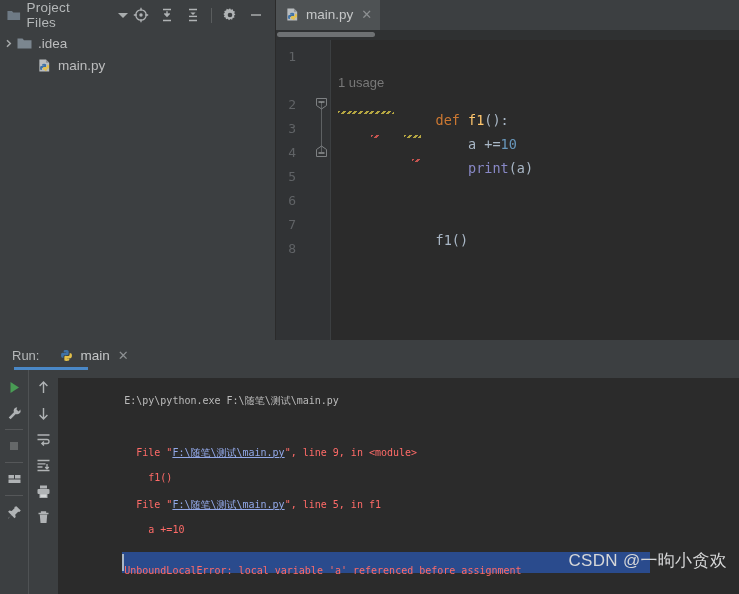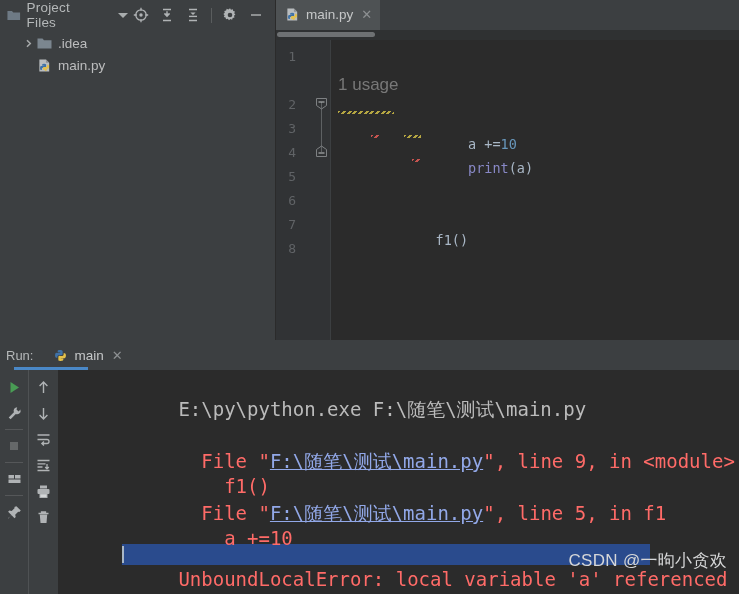--- a/index.html
+++ b/index.html
@@ -67,43 +67,43 @@
   #code {
     flex:1; position:relative; background:#2b2b2b; border-left:1px solid #3c3f41;
     font-family:"DejaVu Sans Mono", monospace; font-size:13.5px;
   }
   .cl { position:absolute; left:7px; white-space:pre; }
   .kw { color:#cc7832; }
   .num { color:#6897bb; }
   .fn { color:#ffc66d; }
   .bi { color:#8888c6; }
   .plain { color:#a9b7c6; }
-  .hint { color:#787878; font-family:"Liberation Sans", sans-serif; font-size:17px; font-style:normal; }
+  .hint { color:#787878; font-family:"Liberation Sans", sans-serif; font-size:13px; font-style:normal; }
   .sq { position:absolute; height:3px; }
 
   
   #run-panel { position:absolute; left:0; top:340px; width:739px; height:254px; background:#3c3f41; }
   #run-tabbar { height:30px; display:flex; align-items:center; position:relative; }
-  #run-label { color:#b5b8b9; font-size:13px; margin-left:6px; }
+  #run-label { color:#b5b8b9; font-size:13px; margin-left:12px; }
   #run-tab {
     margin-left:14px; height:30px; display:flex; align-items:center; gap:6px;
     padding:0 6px; position:relative;
   }
   #run-tab .rtname { color:#c5c7c8; font-size:13.5px; }
   #run-tab-underline { position:absolute; left:14px; bottom:0; width:74px; height:3px; background:#4a88c7; }
 
   #run-body { position:absolute; left:0; top:30px; width:739px; height:224px; display:flex; }
   #run-side-a { width:28px; background:#3c3f41; padding-top:4px; display:flex; flex-direction:column; align-items:center; }
   #run-side-b { width:30px; background:#3c3f41; padding-top:4px; display:flex; flex-direction:column; align-items:center; border-left:1px solid #4f5254; }
   .sbtn { width:26px; height:26px; display:flex; align-items:center; justify-content:center; }
   .hsep { width:18px; height:1px; background:#555759; margin:3px 0; }
 
   #console {
     flex:1; background:#2b2b2b; position:relative; overflow:hidden;
-    font-family:"DejaVu Sans Mono", monospace; font-size:19px;
+    font-family:"DejaVu Sans Mono", monospace; font-size:10px;margin-top:8px;
   }
   .coline { position:absolute; left:6px; white-space:pre; }
   .c-white { color:#bbbbbb; }
   .c-err { color:#ff6b68; }
   .c-link { color:#92a8e8; text-decoration:underline; }
   #sel-hl { position:absolute; left:64px; height:21px; background:#2a4b8d; }
   #sel-caret { position:absolute; width:2px; height:17px; background:#a9b7c6; }
 
   #watermark {
     position:absolute; right:12px; bottom:22px;
@@ -161,21 +161,21 @@
             <svg width="16" height="16" viewBox="0 0 16 16">
               <path d="M3 8h10" stroke="#b0b3b5" stroke-width="1.4"></path>
             </svg>
           </div>
         </div>
       </div>
 
       <div id="tree">
 
 
-        <div class="trow" style="padding-left:20px;">
+        <div class="trow" style="">
           <span class="arrow">
             <svg width="9" height="9" viewBox="0 0 9 9">
                 <path d="M3 1.2L6.3 4.5 3 7.8" fill="none" stroke="#a7aaab" stroke-width="1.5"></path>
               </svg>
           </span>
           <span class="folder-ic">
             <svg width="15" height="13" viewBox="0 0 15 13">
                 <path d="M0.5 1.5h5l1.5 1.8h7.5v8.2H0.5z" fill="#7b868f"></path>
               </svg>
           </span>
@@ -242,20 +242,23 @@
               </svg>
             </div>
           </div>
         </div>
 
         <div id="code">
 
 
           <div class="cl hint" style="top:35px;">1 usage</div>
 
+          <div class="cl" style="top:56px;">
+            <span class="kw">def</span><span class="plain"> </span><span class="fn">f1</span><span class="plain">():</span>
+          </div>
           <div class="sq" style="top:71px;left:7px;width:56px;background:repeating-linear-gradient(135deg,#b5a642 0 2px,transparent 2px 4px);"></div>
 
           <div class="cl" style="top:80px;">
             <span class="plain">    </span><span class="plain">a</span><span class="plain"> +=</span><span class="num">10</span>
           </div>
           <div class="sq" style="top:95px;left:40px;width:9px;background:repeating-linear-gradient(135deg,#c75450 0 2px,transparent 2px 4px);"></div>
           <div class="sq" style="top:95px;left:73px;width:17px;background:repeating-linear-gradient(135deg,#b5a642 0 2px,transparent 2px 4px);"></div>
 
           <div class="cl" style="top:104px;">
             <span class="plain">    </span><span class="bi">print</span><span class="plain">(</span><span class="plain">a</span><span class="plain">)</span>

